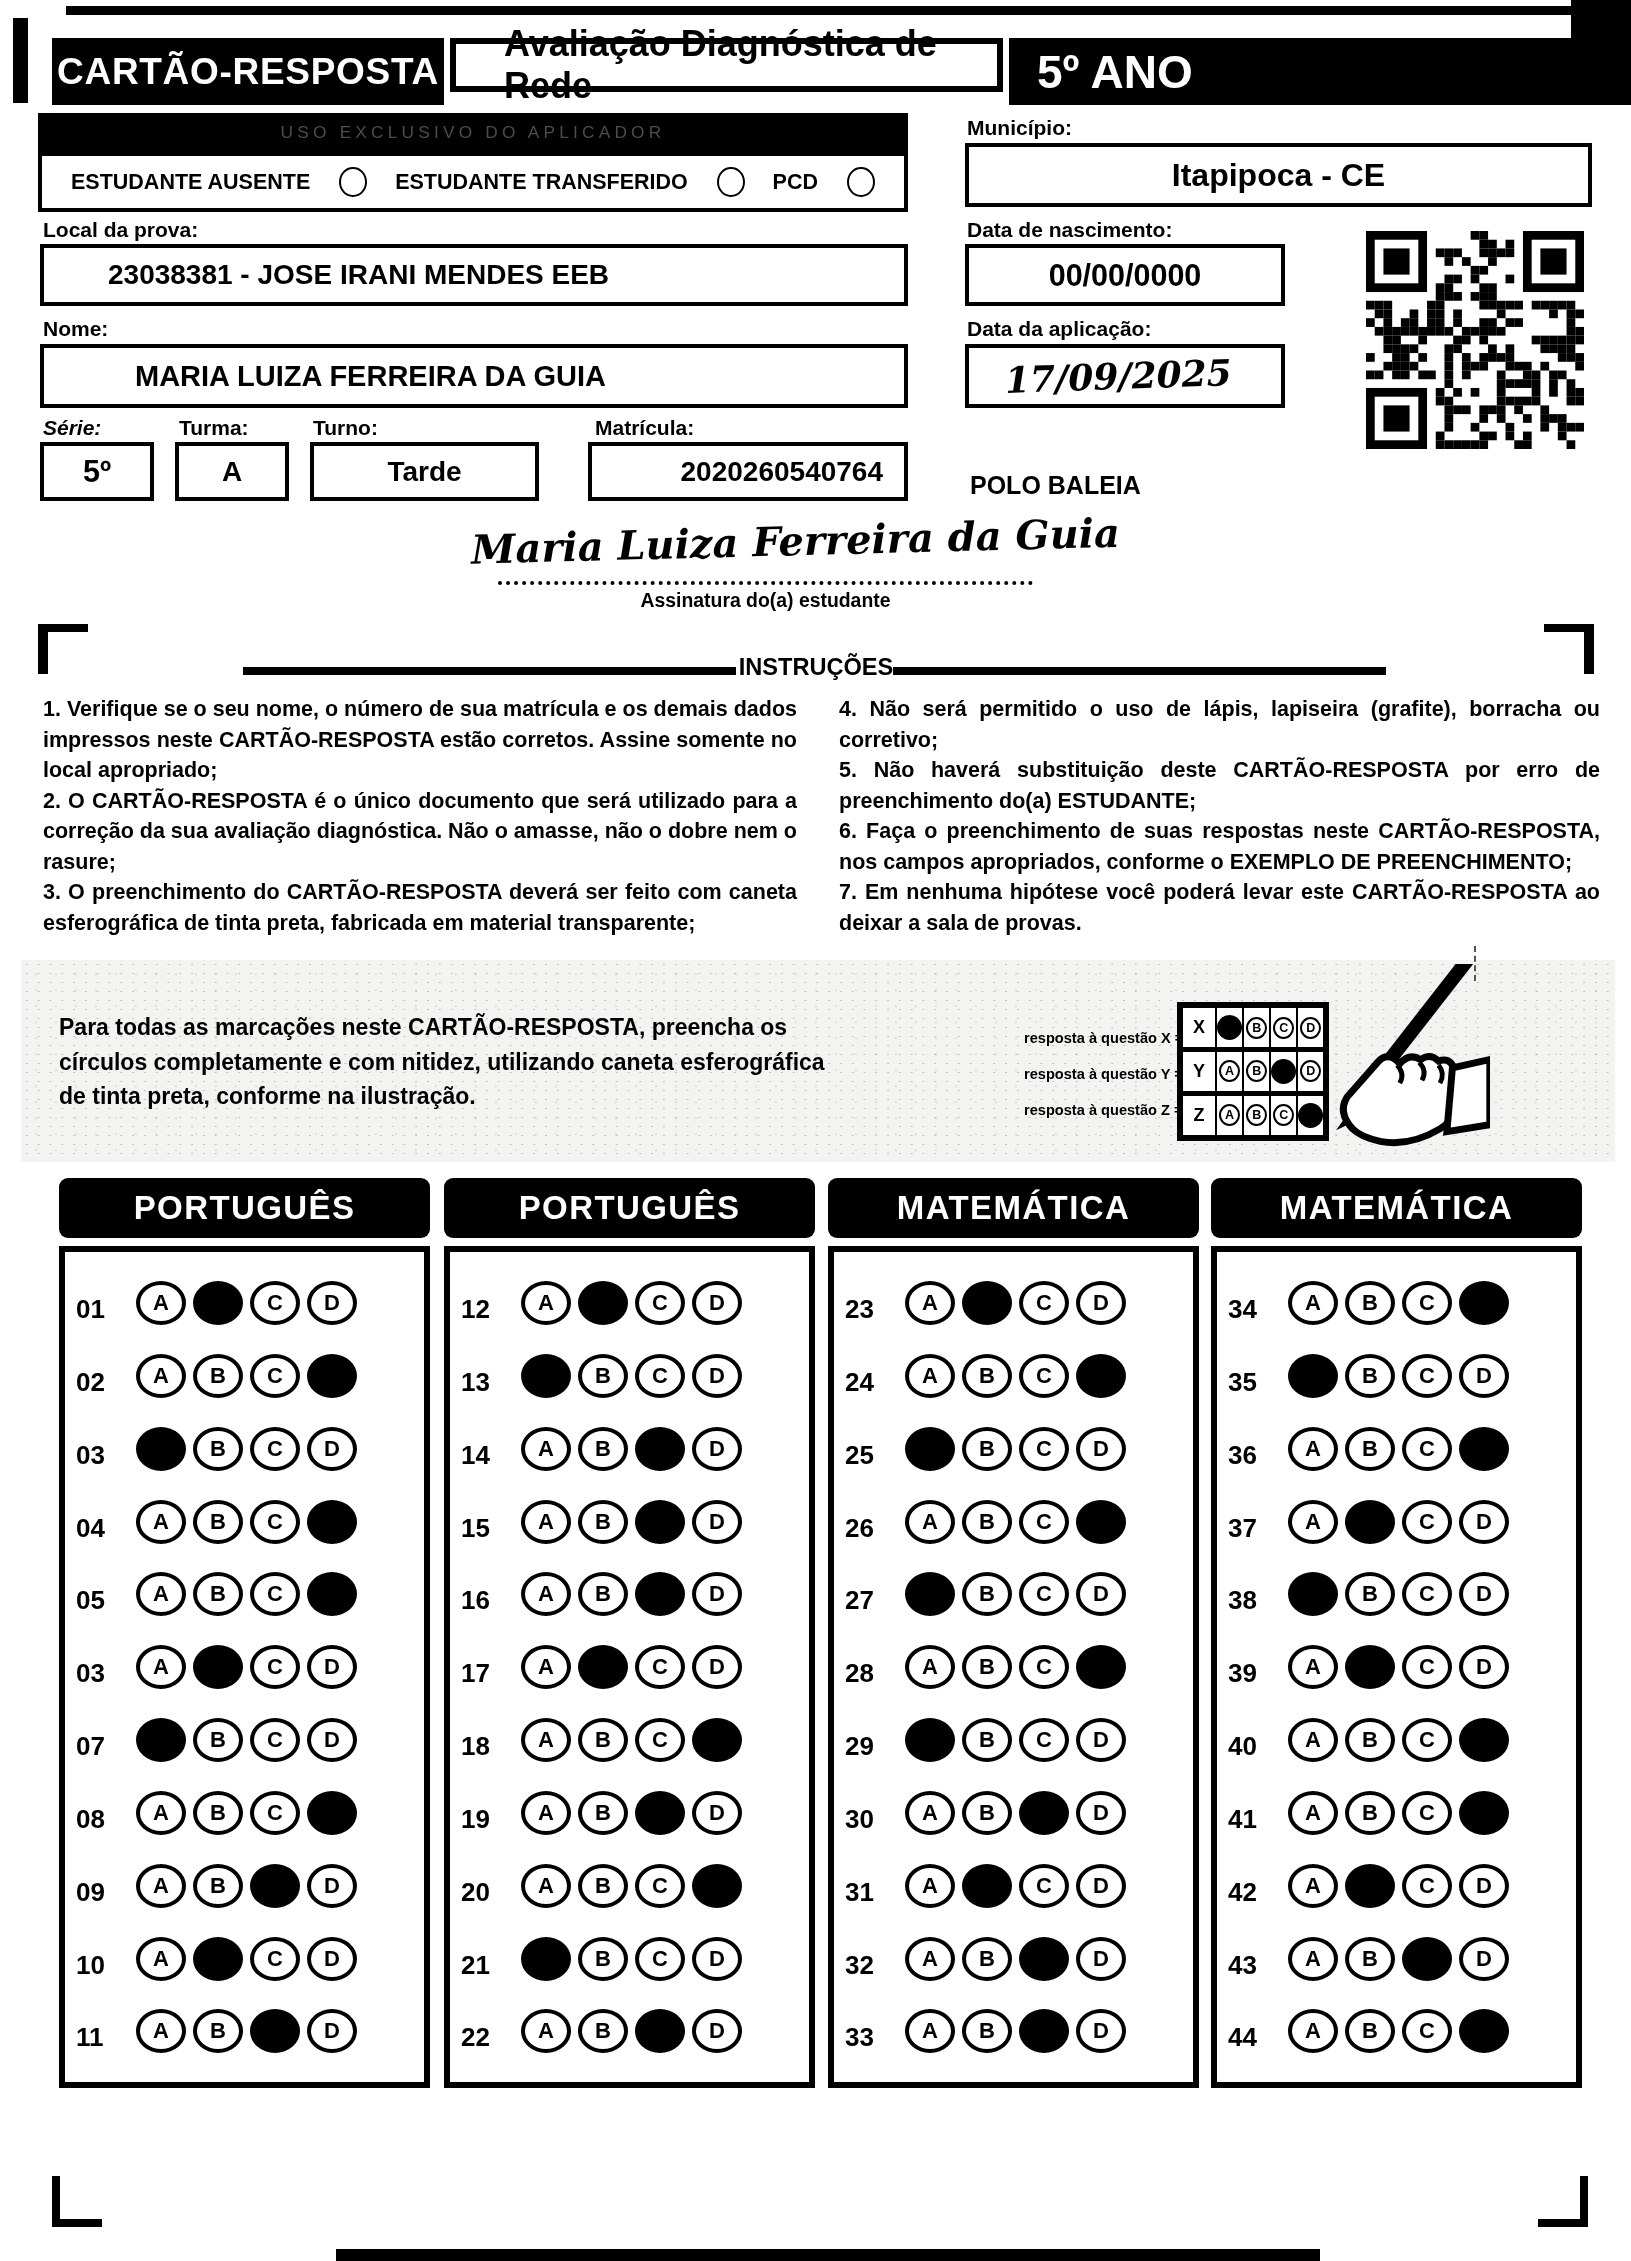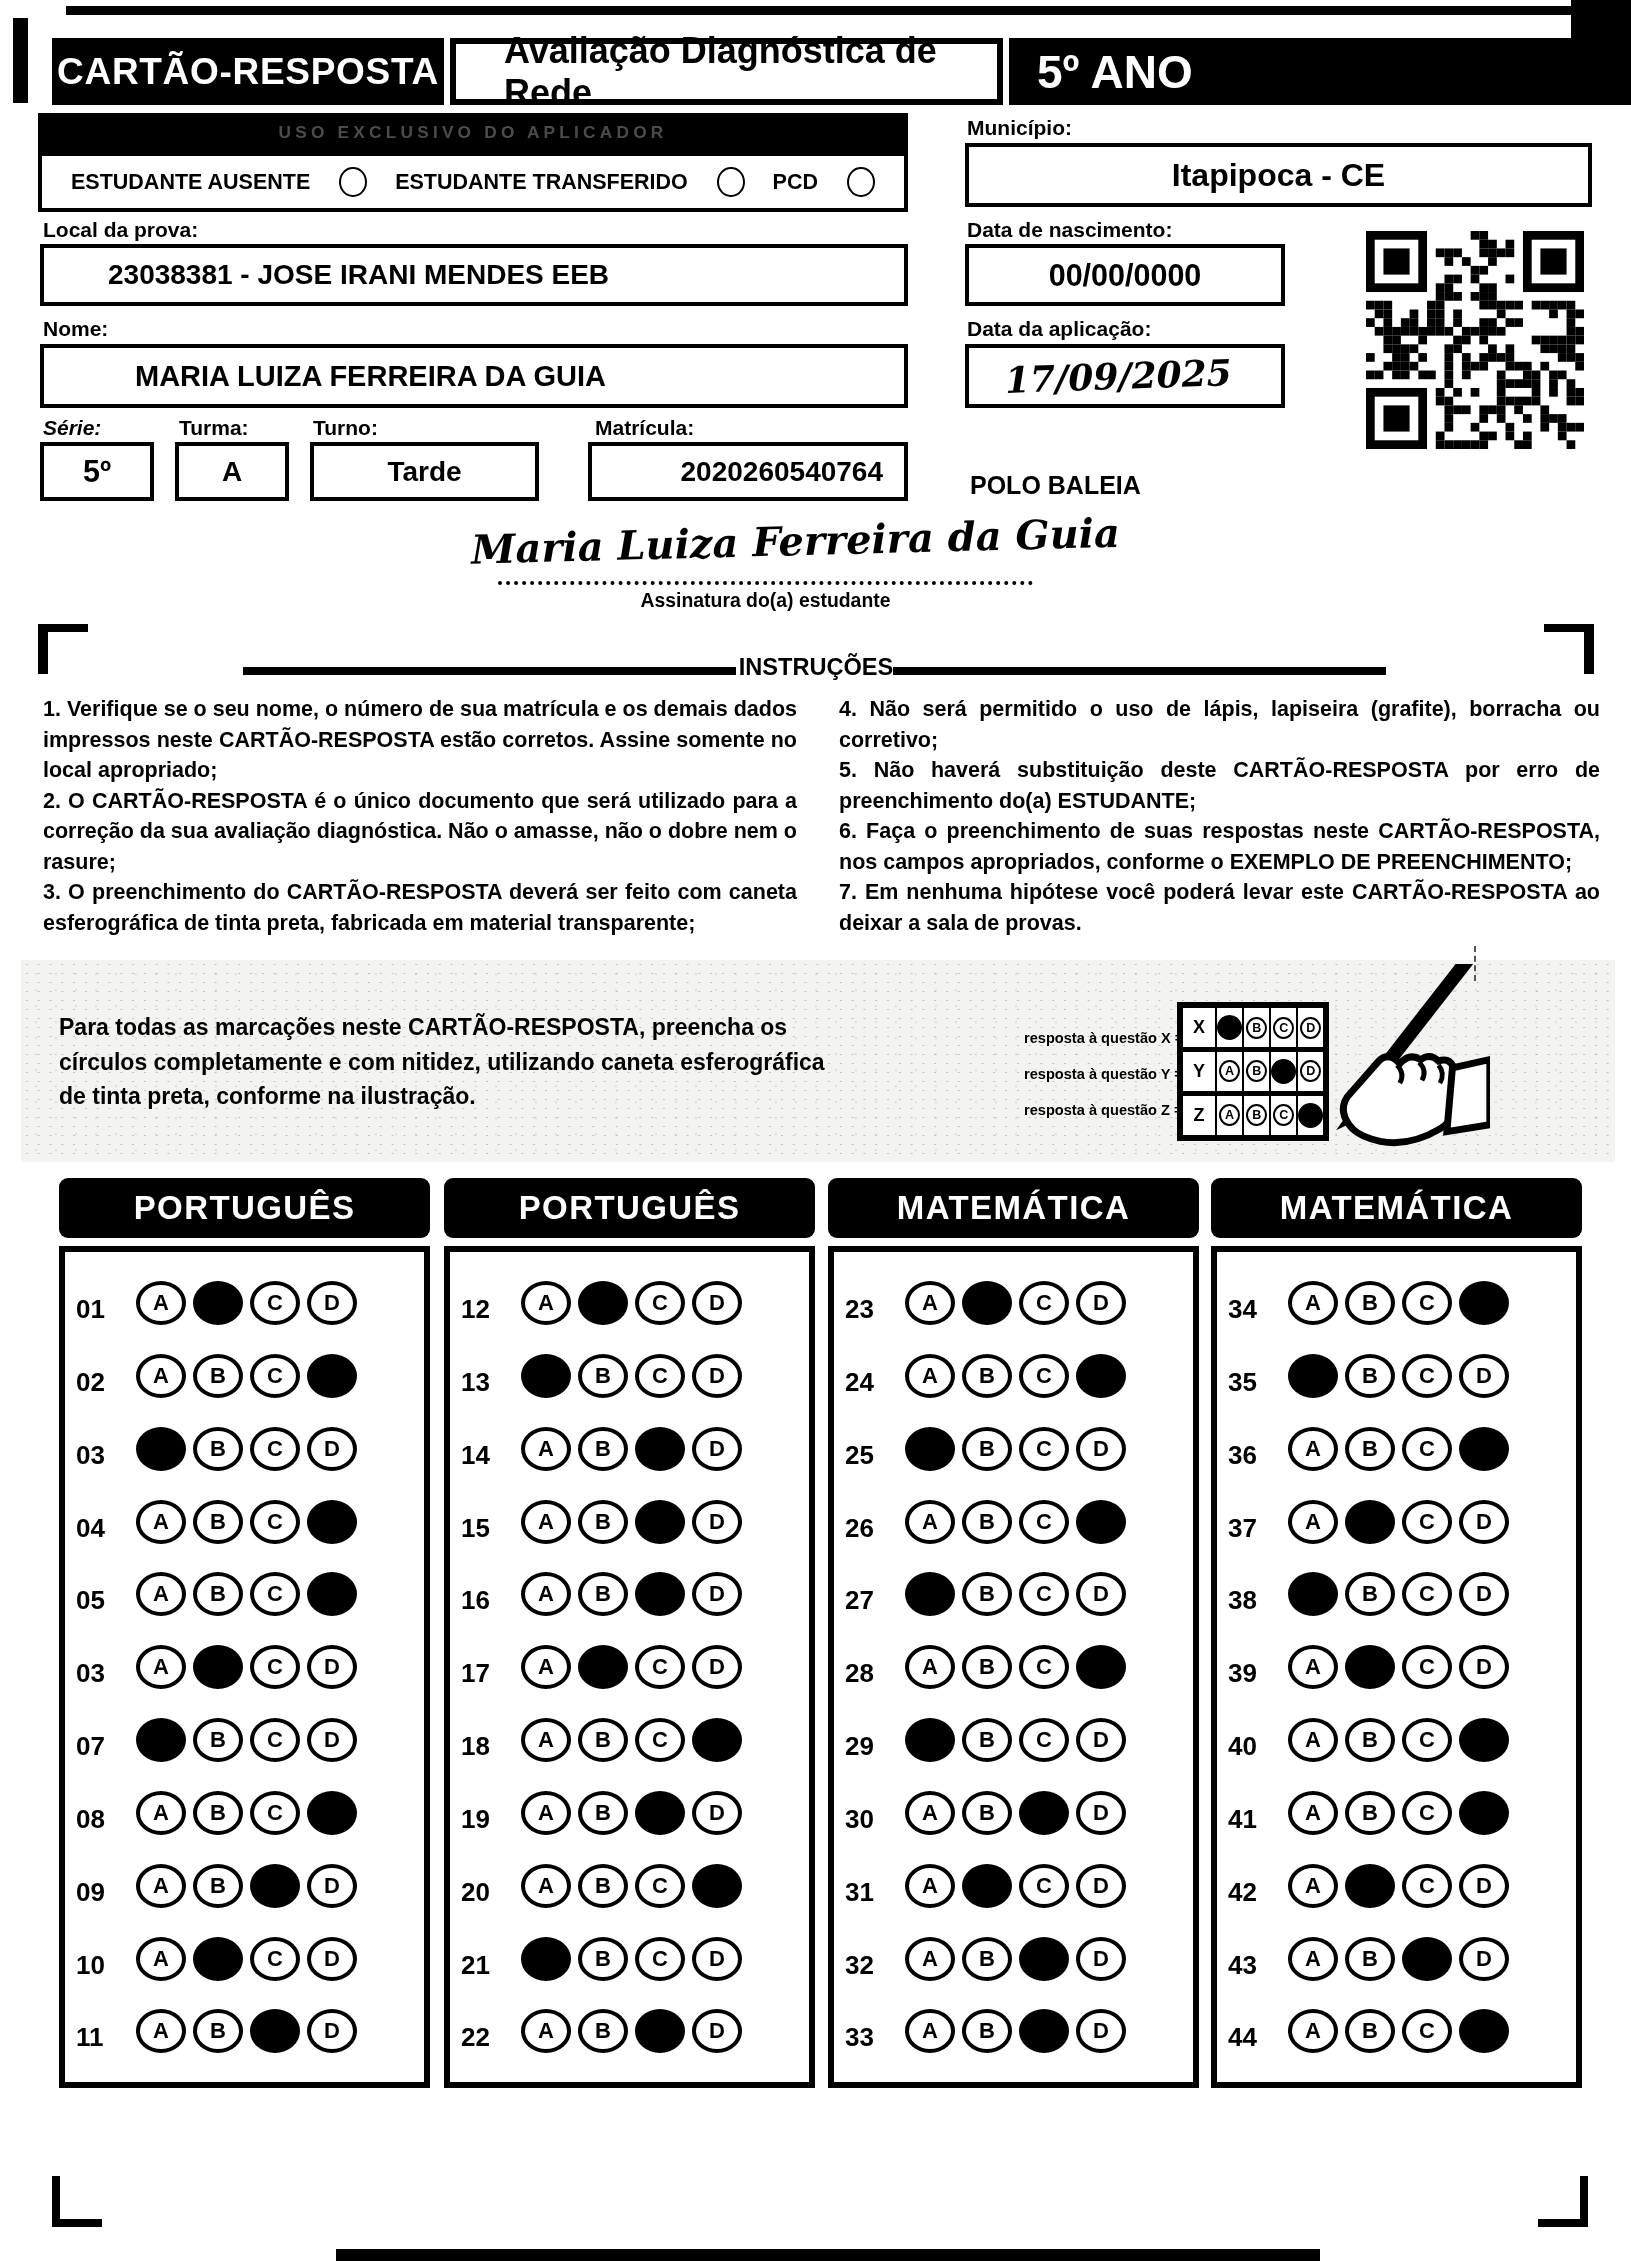--- a/index.html
+++ b/index.html
@@ -8,29 +8,29 @@
   .abs{position:absolute;}
   .mark{position:absolute;background:#000;}
   .lbl{position:absolute;font-weight:bold;font-size:21px;white-space:nowrap;}
   .vbox{position:absolute;border:4.9px solid #000;box-sizing:border-box;display:flex;
         align-items:center;font-weight:bold;background:#fff;white-space:nowrap;text-align:center;}
   .center{justify-content:center;}
   
   .hbox{position:absolute;display:flex;align-items:center;justify-content:center;
         font-weight:bold;box-sizing:border-box;}
   #hbox1{left:52px;top:38px;width:392px;height:67px;background:#000;color:#fff;font-size:37px;letter-spacing:0.7px;}
-  #hbox2{left:450px;top:38px;width:553px;height:67px;border:6.2px solid #000;font-size:36px;padding-left:48px;}
+  #hbox2{left:450px;top:38px;width:553px;height:54px;border:6.2px solid #000;font-size:36px;padding-left:48px;}
   #hbox3{left:1009px;top:38px;width:628px;height:67px;background:#000;color:#fff;font-size:46px;
          justify-content:flex-start;padding-left:28px;}
   #topline{left:66px;top:5.5px;right:0;height:9px;}
   #leftbar{left:12.5px;top:18px;width:15.2px;height:85px;}
   #trsquare{left:1571px;top:0;width:61px;height:40px;}
   
   #appbar{left:38px;top:113px;width:870px;height:39px;background:#000;color:#4c4c4c;
-          display:flex;align-items:center;justify-content:center;font-weight:bold;
+          display:flex;align-items:center;justify-content:center;font-weight:normal;
           font-size:17.3px;letter-spacing:4.2px;}
   #chkrow{left:38px;top:152px;width:870px;height:60px;border:4.2px solid #000;box-sizing:border-box;
           display:flex;align-items:center;justify-content:space-between;padding:0 29px;background:#fff;}
   .chk-group{display:flex;align-items:center;gap:29px;}
   .chk-label{font-weight:bold;font-size:21.5px;white-space:nowrap;}
   .chk-circle{width:28px;height:30.5px;border:2.8px solid #000;border-radius:50%;box-sizing:border-box;}
   #lbl-local{left:43px;top:218px;}
   #box-local{left:40px;top:244px;width:868px;height:62px;padding-left:64px;font-size:28px;}
   #lbl-nome{left:43px;top:317px;}
   #box-nome{left:40px;top:344px;width:868px;height:64px;padding-left:91px;font-size:29px;}

